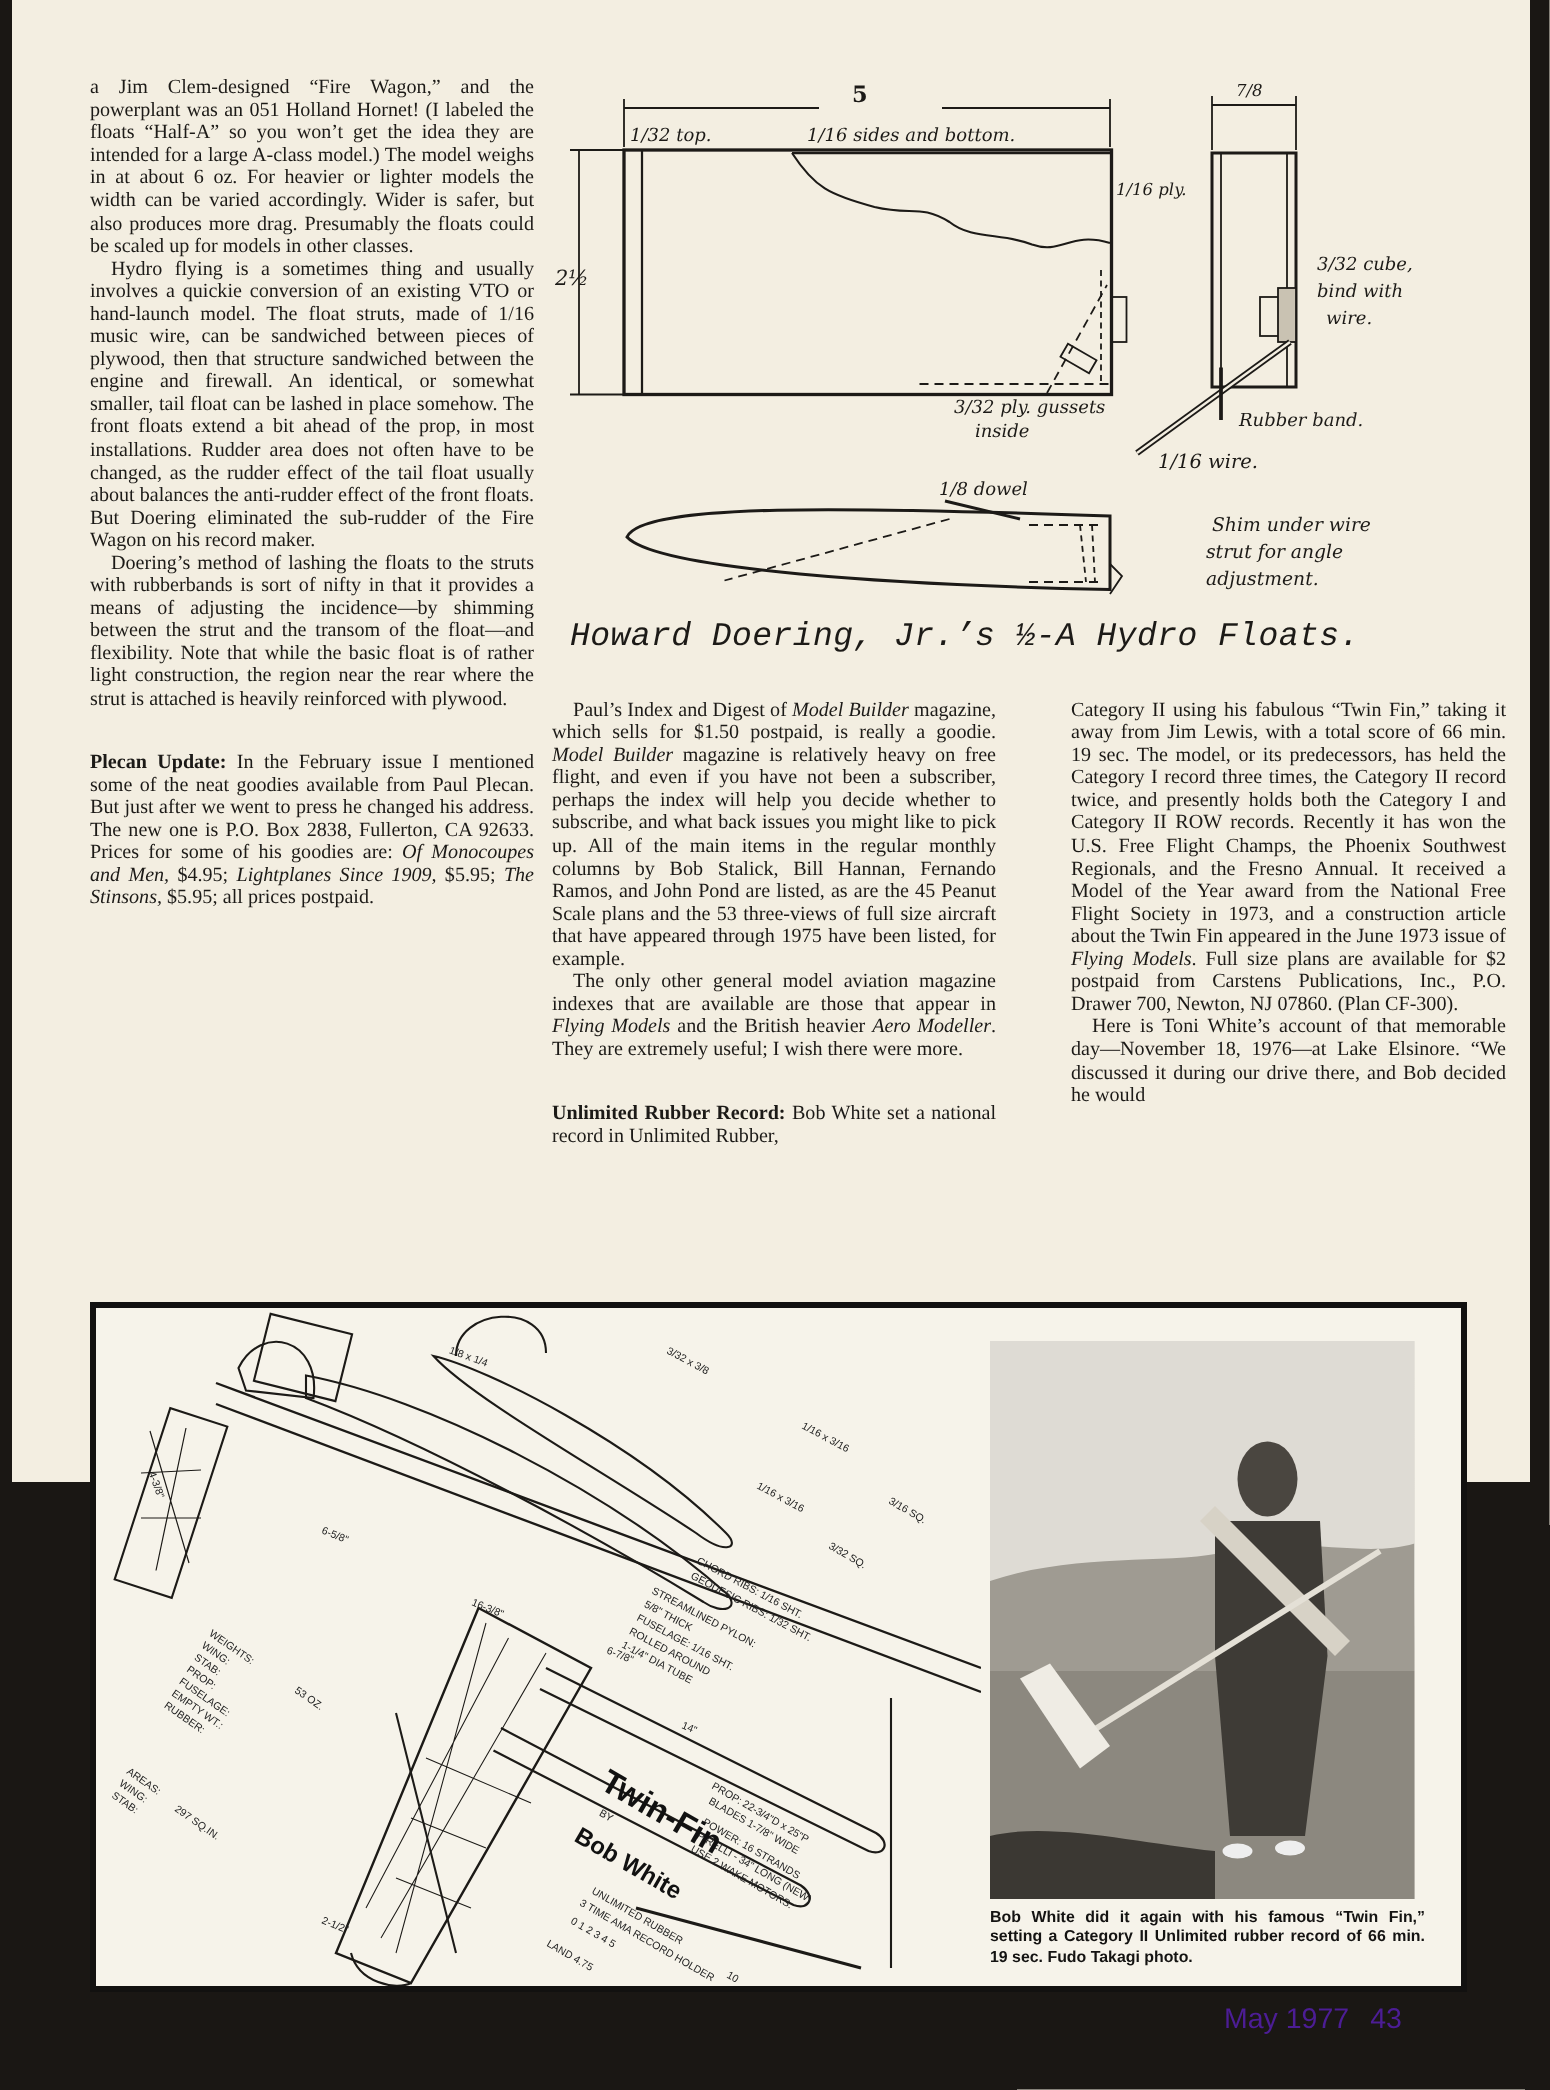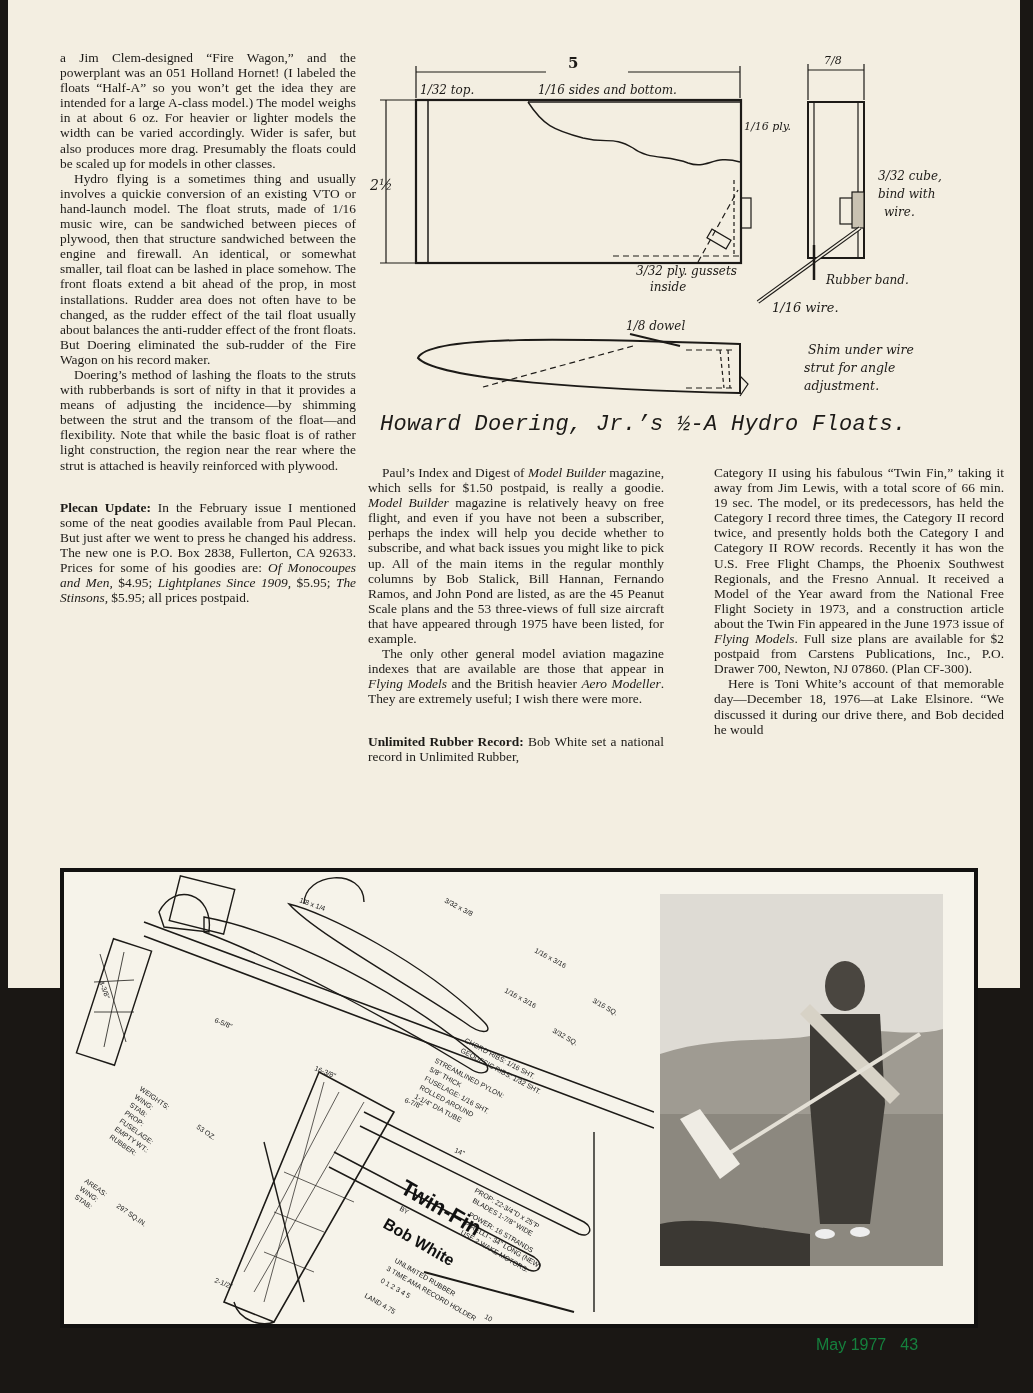--- a/index.html
+++ b/index.html
@@ -42,21 +42,21 @@
     background: linear-gradient(180deg, #d9d6cf 0%, #cfccc5 45%, #a9a69e 55%, #8f8c84 100%);
     overflow: hidden;
   }
   .photo-caption {
     position: absolute; left: 596px; top: 400px; width: 290px;
     font-family: "Liberation Sans", sans-serif; font-weight: bold; font-size: 10.6px; line-height: 13.4px;
     text-align: justify; color: #141312;
   }
   .folio {
     position: absolute; left: 808px; top: 1336px; font-family: "Liberation Sans", sans-serif;
-    font-size: 16px; color: #15803d;
+    font-size: 19px; color: #4c1d95;
   }
   .folio .num { margin-left: 14px; }
   .plan-title { font-family: "Liberation Sans", sans-serif; font-weight: bold; fill: #111; }
   .plan-small { font-family: "Liberation Sans", sans-serif; font-size: 7px; fill: #222; }
 </style>
 </head>
 <body>
 
 <div class="page">
 
@@ -133,21 +133,21 @@
   <div class="caption-hydro">Howard Doering, Jr.’s ½-A Hydro Floats.</div>
 
   <div class="col col2">
     <p><span>Paul’s Index and Digest of </span><i>Model Builder</i><span> magazine, which sells for $1.50 postpaid, is really a goodie. </span><i>Model Builder</i><span> magazine is relatively heavy on free flight, and even if you have not been a subscriber, perhaps the index will help you decide whether to subscribe, and what back issues you might like to pick up. All of the main items in the regular monthly columns by Bob Stalick, Bill Hannan, Fernando Ramos, and John Pond are listed, as are the 45 Peanut Scale plans and the 53 three-views of full size aircraft that have appeared through 1975 have been listed, for example.</span></p>
     <p><span>The only other general model aviation magazine indexes that are available are those that appear in </span><i>Flying Models</i><span> and the British heavier </span><i>Aero Modeller</i><span>. They are extremely useful; I wish there were more.</span></p>
     <p class="noindent gap"><b>Unlimited Rubber Record:</b><span> Bob White set a national record in Unlimited Rubber,</span></p>
   </div>
 
   <div class="col col3">
     <p class="noindent"><span>Category II using his fabulous “Twin Fin,” taking it away from Jim Lewis, with a total score of 66 min. 19 sec. The model, or its predecessors, has held the Category I record three times, the Category II record twice, and presently holds both the Category I and Category II ROW records. Recently it has won the U.S. Free Flight Champs, the Phoenix Southwest Regionals, and the Fresno Annual. It received a Model of the Year award from the National Free Flight Society in 1973, and a construction article about the Twin Fin appeared in the June 1973 issue of </span><i>Flying Models</i><span>. Full size plans are available for $2 postpaid from Carstens Publications, Inc., P.O. Drawer 700, Newton, NJ 07860. (Plan CF-300).</span></p>
-    <p>Here is Toni White’s account of that memorable day—December 18, 1976—at Lake Elsinore. “We discussed it during our drive there, and Bob decided he would</p>
+    <p>Here is Toni White’s account of that memorable day—November 18, 1976—at Lake Elsinore. “We discussed it during our drive there, and Bob decided he would</p>
   </div>
 
   <div class="figbox">
     <svg class="plan" viewBox="0 0 590 452" width="590" height="452">
       <g stroke="#1c1a17" fill="none" stroke-width="1.4">
 
         <path d="M80 50 L 590 240" stroke-width="1.6"></path>
         <path d="M80 64 L 590 256" stroke-width="1.6"></path>
 
         <rect x="110" y="10" width="56" height="46" transform="rotate(14 138 33)"></rect>
@@ -237,18 +237,19 @@
         <ellipse cx="185" cy="92" rx="20" ry="25" fill="#4a4640"></ellipse>
         <path d="M150 120 L220 120 L225 210 L210 330 L160 330 L150 210 Z" fill="#3e3b36"></path>
         <ellipse cx="165" cy="340" rx="10" ry="5" fill="#eee"></ellipse>
         <ellipse cx="200" cy="338" rx="10" ry="5" fill="#eee"></ellipse>
 
         <path d="M150 110 L240 200 L230 210 L140 120 Z" fill="#d7d2c6"></path>
         <line x1="60" y1="265" x2="260" y2="140" stroke="#e4e0d6" stroke-width="4"></line>
         <path d="M20 225 L40 215 L80 270 L60 285 Z" fill="#efece4"></path>
       </svg>
     </div>
+    <div class="photo-caption">Bob White did it again with his famous “Twin Fin,” setting a Category II Unlimited rubber record of 66 min. 19 sec. Fudo Takagi photo.</div>
   </div>
 
   <div class="folio">
     <span>May 1977</span><span class="num">43</span>
   </div>
 </div>
 
 </body></html>

